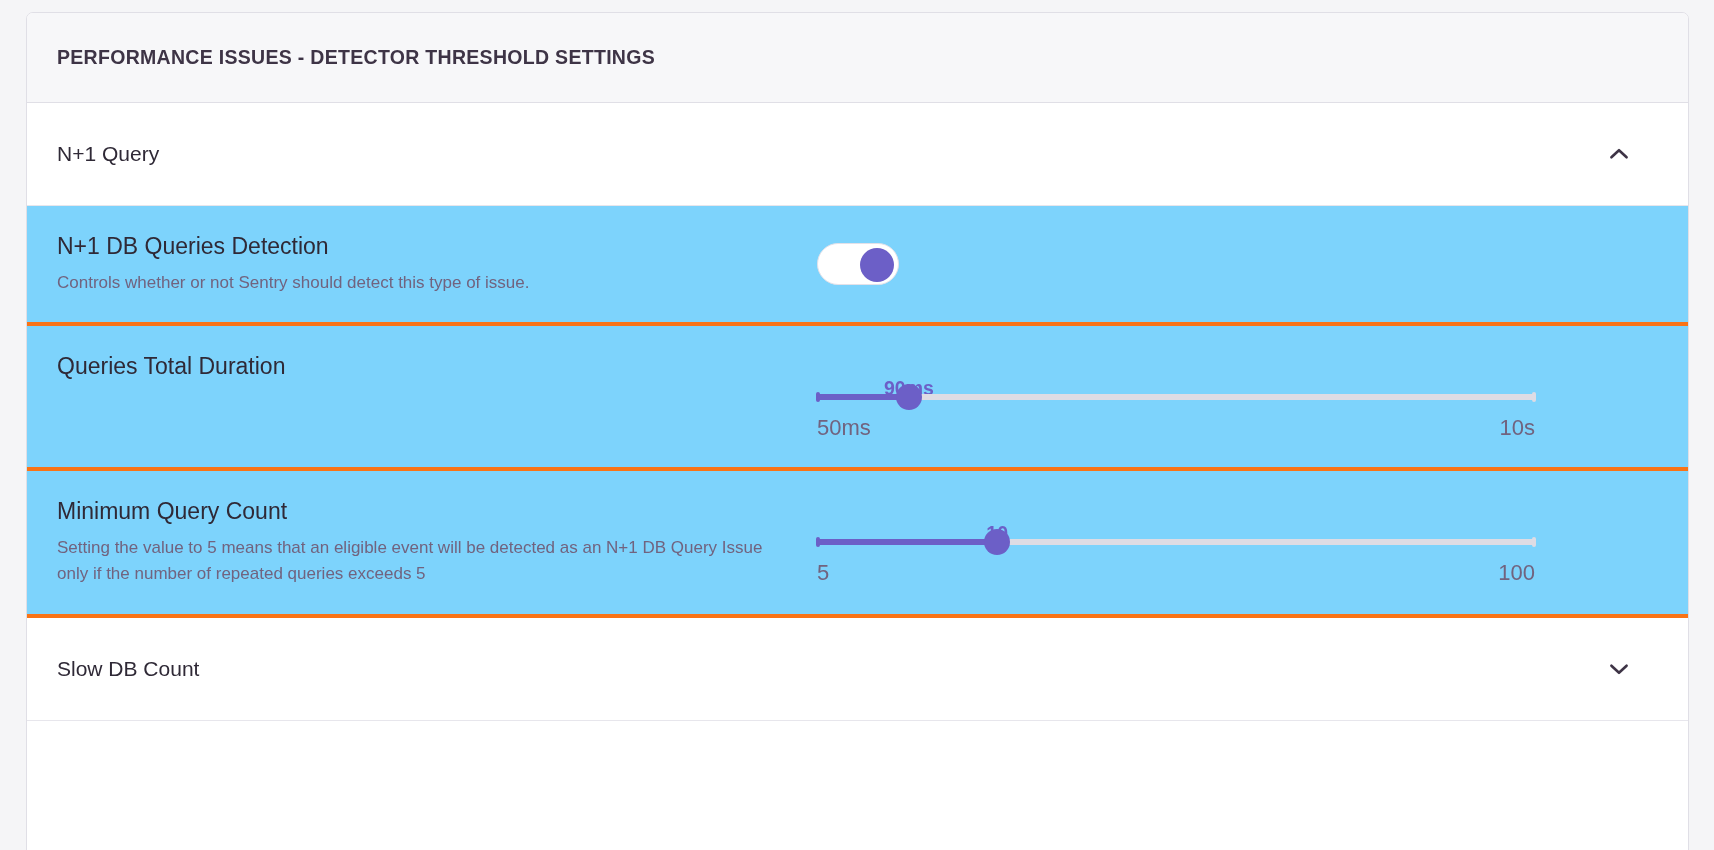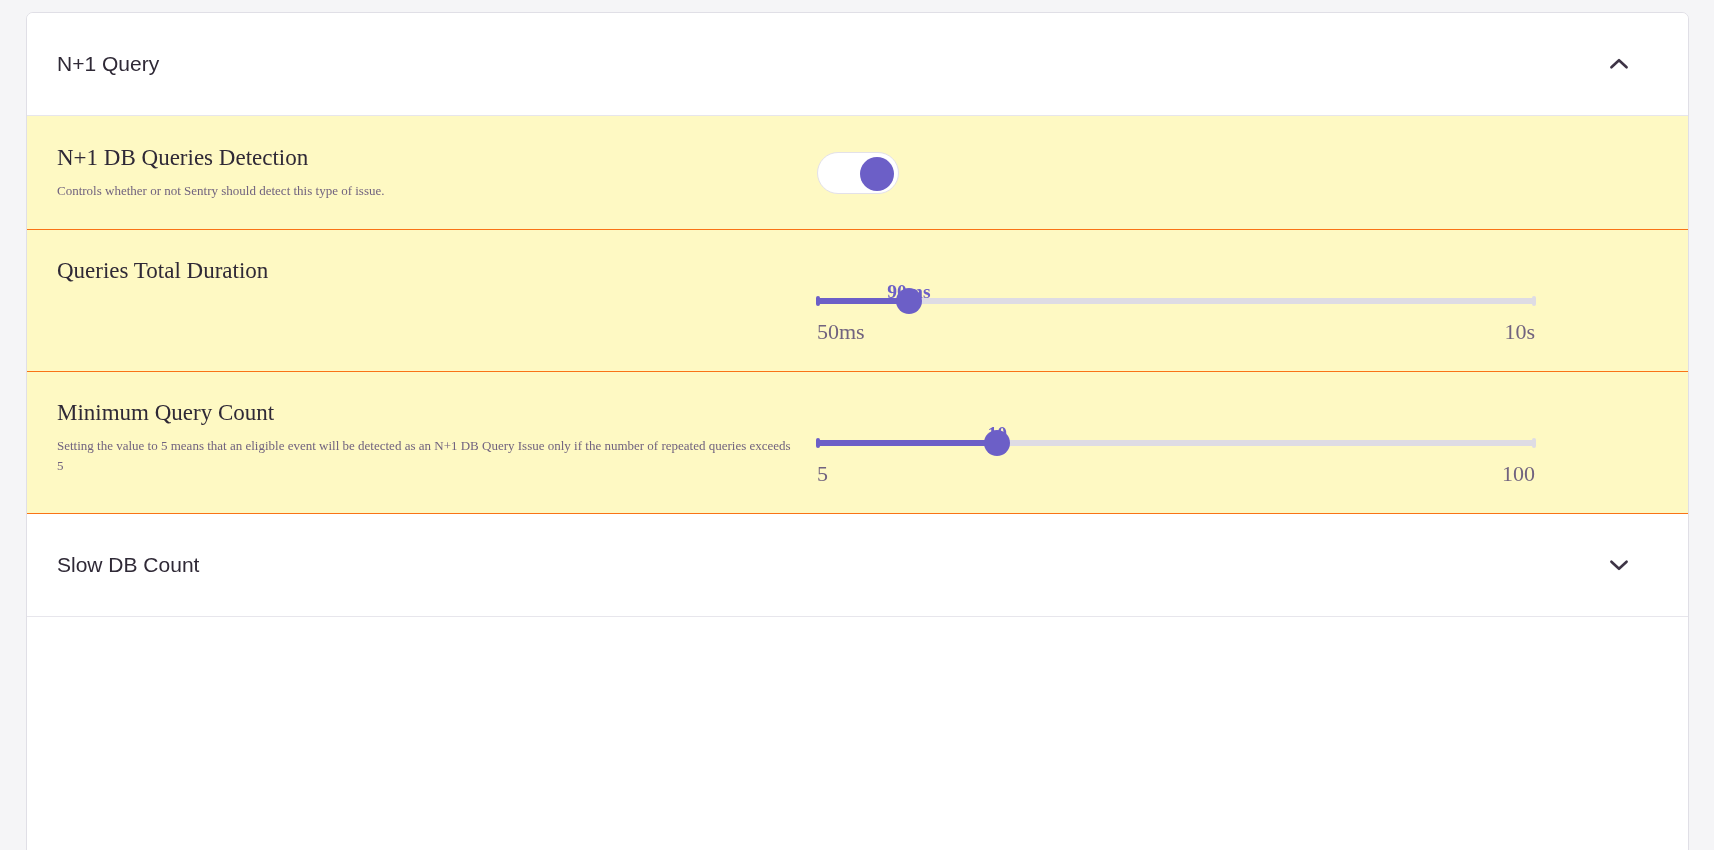--- a/index.html
+++ b/index.html
@@ -54,38 +54,37 @@
     width: 26px; height: 26px;
     display: block;
     color: #3e3446;
   }
   .chev svg { display: block; }
 
   
   .field-row {
     display: flex;
     align-items: flex-start;
-    border-bottom: 1px solid #f97316;
+    border-bottom: 4px solid #f97316;
     padding: 26px 30px 26px 30px;
-    background: #fef9c3;
-    font-family: Liberation Serif, serif;
+    background: #7dd3fc;
   }
   .field-left {
     flex: 0 0 760px;
     padding-right: 20px;
   }
   .field-title {
     font-size: 23px;
     color: #2f2936;
     line-height: 1.3;
     font-weight: 400;
   }
   .field-desc {
     margin-top: 8px;
-    font-size: 13px;
+    font-size: 17px;
     line-height: 1.55;
     color: #71637f;
     max-width: 780px;
   }
   .field-right {
     flex: 1 1 auto;
     display: flex;
     align-items: flex-start;
     padding-top: 8px;
   }
@@ -168,20 +167,23 @@
     margin-top: 15px;
     font-size: 22px;
     color: #71637f;
   }
 </style>
 </head>
 <body>
 
 <div class="panel">
 
+  <div class="panel-header">
+    <div class="panel-header-title">PERFORMANCE ISSUES - DETECTOR THRESHOLD SETTINGS</div>
+  </div>
 
   <div class="group-row">
     <div class="group-title">N+1 Query</div>
     <span class="chev">
       <svg viewBox="0 0 24 24" width="26" height="26" fill="none" stroke="currentColor" stroke-width="2.4" stroke-linecap="round" stroke-linejoin="round">
         <polyline points="5,15 12,8.5 19,15"></polyline>
       </svg>
     </span>
   </div>
 

